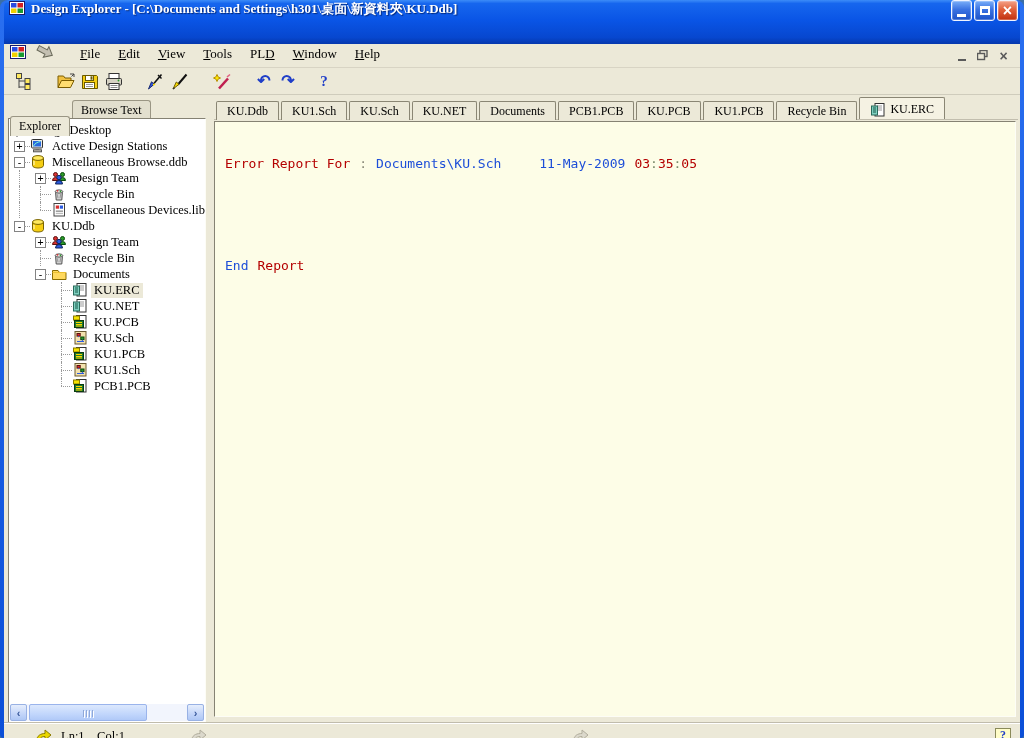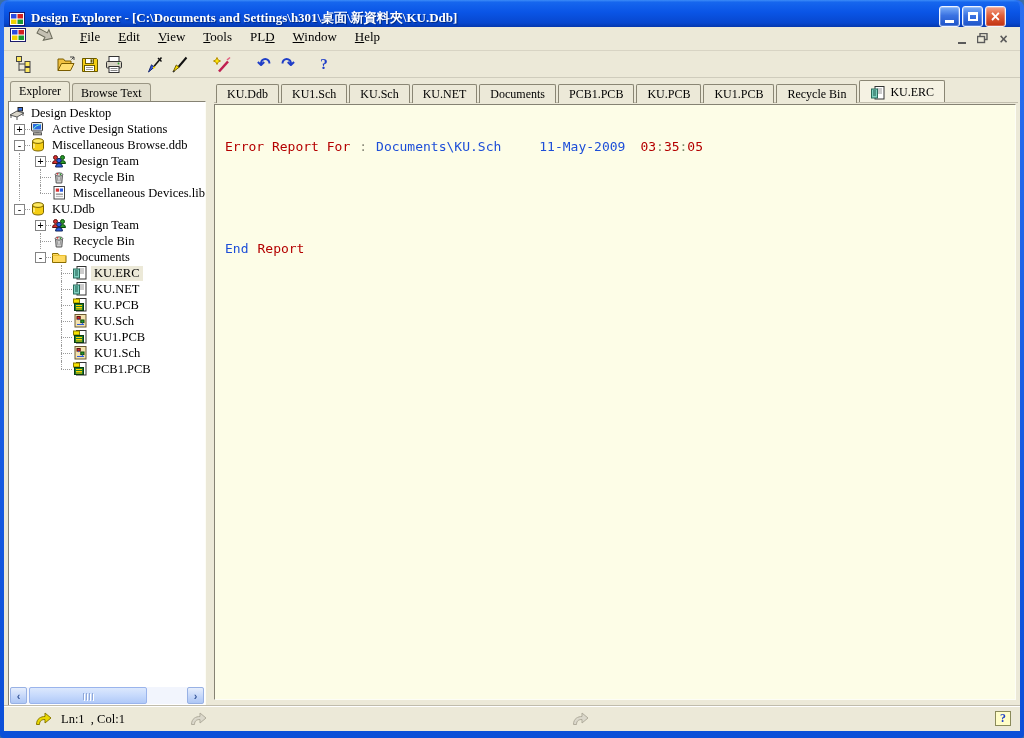--- a/index.html
+++ b/index.html
@@ -4,21 +4,21 @@
 <style>
   * { margin:0; padding:0; box-sizing:border-box; }
   html,body { width:1024px; height:738px; overflow:hidden; background:#3a6ea5; }
   body { font-family:"Liberation Serif", serif; }
 
   .window { position:relative; width:1024px; height:738px;
     background:linear-gradient(180deg,#2a6ff0,#0b4fd8);
     padding:0 4px 4px 4px; border-radius:8px 8px 4px 4px; }
 
   
-  .titlebar { height:27px; display:flex; align-items:flex-end; padding:0 14px 0 5px;
+  .titlebar { height:44px; display:flex; align-items:flex-start; padding:0 2px 0 5px;
     background:linear-gradient(180deg,#3c8cf8 0%,#1666ee 8%,#0a55e6 45%,#0747cf 85%,#0538ad 100%);
     border-radius:7px 7px 0 0; }
   .titlebar .title-text { color:#fff; font-weight:bold; font-size:13px; margin-left:5px;
     text-shadow:1px 1px 1px #02287a; white-space:nowrap; overflow:hidden; flex:1; }
   .win-buttons { display:flex; gap:2px; }
   .wbtn { width:21px; height:21px; border:1px solid #f0f4ff; border-radius:3px;
     display:flex; align-items:center; justify-content:center; color:#fff;
     background:linear-gradient(180deg,#7aaef9 0%,#3a72e2 45%,#1d53c8 100%);
     box-shadow:inset 0 0 0 1px rgba(255,255,255,.25); cursor:default; }
   .wbtn.close { background:linear-gradient(180deg,#f4a188 0%,#e1603a 45%,#c03010 100%); }
@@ -46,21 +46,21 @@
   .tb-help { font-size:15px; font-weight:bold; color:#1f3ec8; }
 
   
   .main { display:flex; height:628px; background:#ECE9D8; padding:2px 2px 0 4px; }
 
   
   .left-panel { width:198px; display:flex; flex-direction:column; }
   .panel-tabs { height:21px; display:flex; padding-left:2px; }
   .ptab { font-size:12px; padding:2px 8px 0 8px; border:1px solid #9a9684; border-bottom:none;
     border-radius:3px 3px 0 0; background:#e2dfce; margin-right:2px; position:relative; top:3px; height:18px; }
-  .ptab.active { background:#ECE9D8; top:1px; height:20px; z-index:2; }
+  .ptab.active { background:#ECE9D8; top:19px; height:20px; z-index:2; }
   .tree-wrap { flex:1; background:#fff; border:1px solid; border-color:#858273 #fdfdf6 #fdfdf6 #858273;
     position:relative; overflow:hidden; padding-top:3px; }
 
   .trow { display:flex; align-items:center; height:16px; font-size:12.5px; white-space:nowrap; cursor:default; }
   .u { width:21px; height:16px; position:relative; flex:none; }
   .u.v::before { content:""; position:absolute; left:10px; top:0; bottom:0; border-left:1px dotted #9a9a9a; }
   .u.t::before { content:""; position:absolute; left:10px; top:0; bottom:0; border-left:1px dotted #9a9a9a; }
   .u.t::after  { content:""; position:absolute; left:10px; right:0; top:8px; border-top:1px dotted #9a9a9a; }
   .u.l::before { content:""; position:absolute; left:10px; top:0; height:8px; border-left:1px dotted #9a9a9a; }
   .u.l::after  { content:""; position:absolute; left:10px; right:0; top:8px; border-top:1px dotted #9a9a9a; }
@@ -92,21 +92,21 @@
     border-radius:2px 2px 0 0; background:#ECE9D8; margin-right:2px; height:19px; white-space:nowrap;
     display:flex; align-items:center; gap:4px; cursor:pointer; position:relative; top:1px; }
   .dtab.active { background:#f5f2e3; height:22px; top:0; z-index:2; font-weight:normal; }
   .content { flex:1; margin:1px 2px 6px 0; background:#FDFDE7;
     border:1px solid; border-color:#858273 #fdfdf6 #fdfdf6 #858273;
     font-family:"DejaVu Sans Mono",monospace; font-size:13px; padding:4px 0 0 10px; white-space:pre; }
   .rp-red { color:#B40000; }
   .rp-gray { color:#8a8a7a; margin:0 9px; }
   .rp-black { color:#1d4ed8; }
   .rp-date { margin-left:38px; }
-  .rp-time { margin-left:15px; }
+  .rp-time { margin-left:9px; }
   .rp-tcolon { color:#7a8a6a; }
   .rp-spacer { height:27px; }
   .rp-end2 { margin-left:9px; }
 
   
   .statusbar { height:25px; background:#ECE9D8; border-top:1px solid #fff; position:relative;
     display:flex; align-items:center; font-size:12.5px; padding-left:30px;
     box-shadow:0 -1px 0 #c0bcac; }
   .sb-arrow { display:flex; margin-right:8px; }
   .sb-arrow.g1 { position:absolute; left:185px; } .sb-arrow.g2 { position:absolute; left:567px; }

